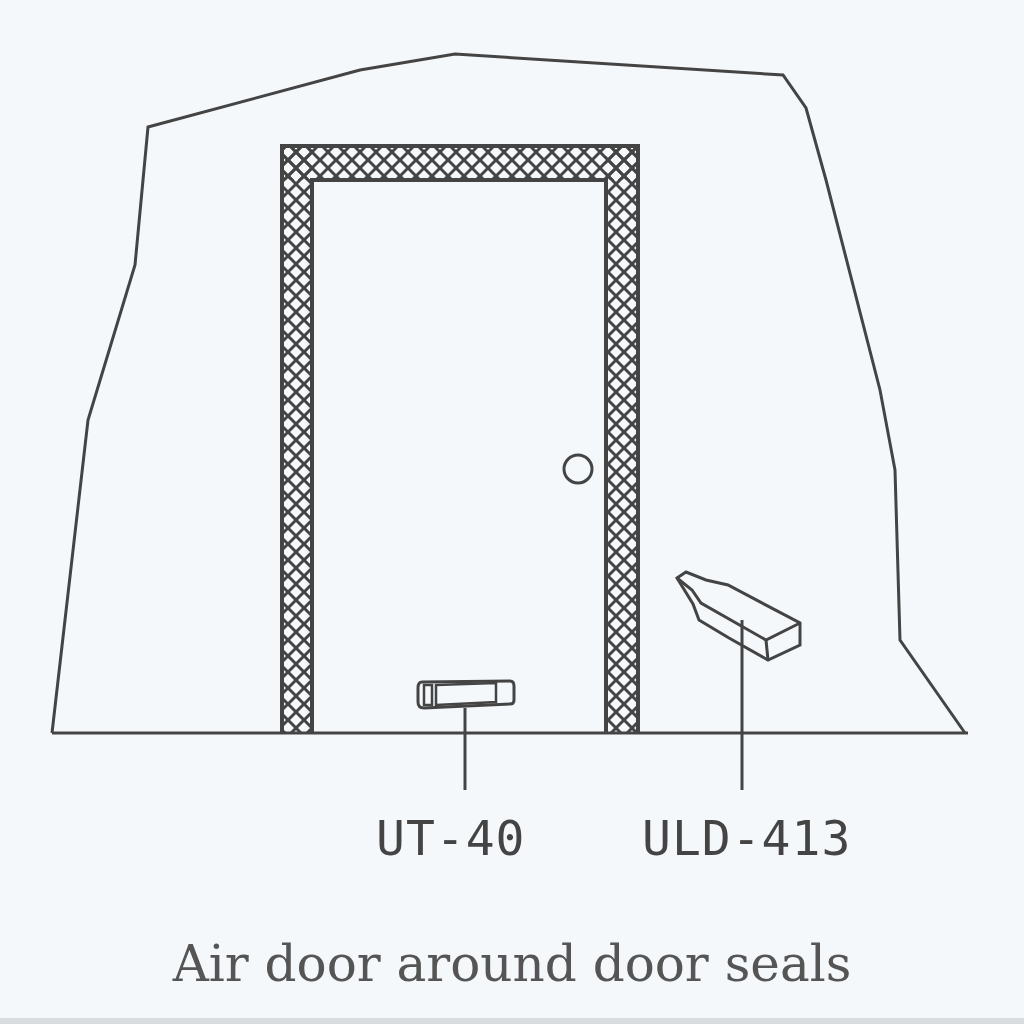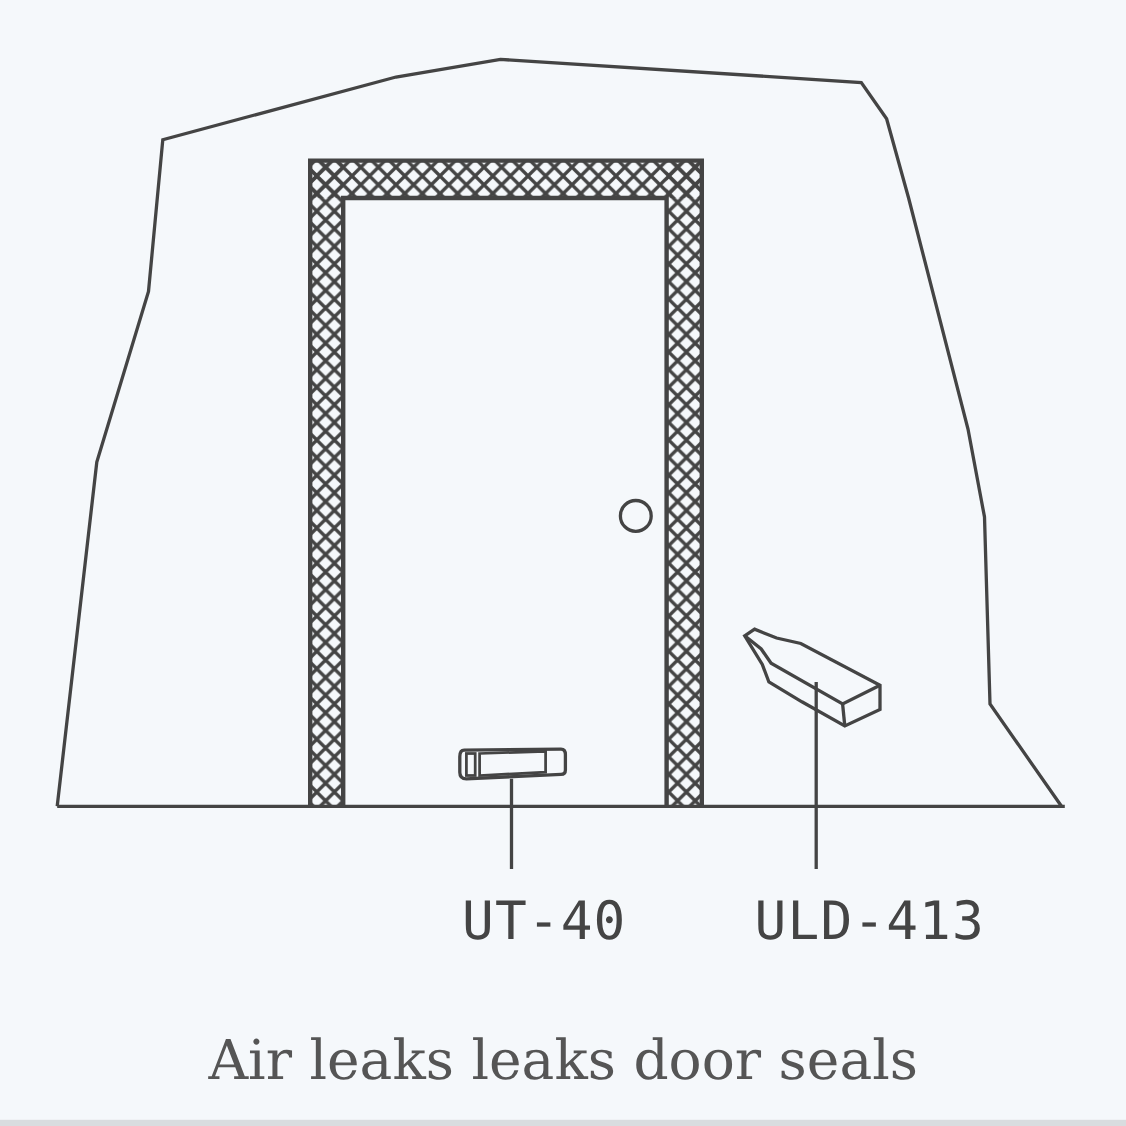--- a/index.html
+++ b/index.html
@@ -1,18 +1,18 @@
 <!DOCTYPE html>
 <html><head>
 <meta charset="utf-8">
 <style>
   html, body { margin:0; padding:0; }
   body { width:1024px; height:1024px; background:#f5f8fb; position:relative; overflow:hidden; }
   svg.diagram { position:absolute; left:0; top:0; }
-  .lbl { position:absolute; font-family:"DejaVu Sans Mono","Liberation Mono",monospace; font-size:48px; color:#444; letter-spacing:1px;margin-left:44px; }
+  .lbl { position:absolute; font-family:"DejaVu Sans Mono","Liberation Mono",monospace; font-size:48px; color:#444; letter-spacing:1px; }
   .caption { position:absolute; left:0; width:1024px; top:935px; text-align:center; font-family:"DejaVu Serif","Liberation Serif",serif; font-size:50px; color:#555; }
   .bottom-bar { position:absolute; left:0; bottom:0; width:1024px; height:6px; background:#d9dcdf; }
 </style>
 </head>
 <body>
 
 <svg class="diagram" width="1024" height="1024" viewBox="0 0 1024 1024">
   <defs>
     <pattern id="xhatch" width="16" height="16" patternUnits="userSpaceOnUse">
       <path d="M0,0 L16,16 M16,0 L0,16" stroke="#444" stroke-width="3"></path>
@@ -43,14 +43,14 @@
   <g>
     <path d="M677,578 L686,572 L706,580 L728,585 L800,623 L800,645 L768,660 L729,638 L699,620 L693,604 Z" fill="none" stroke="#444" stroke-width="3"></path>
     <path d="M677,578 L692,590 L701,603 L766,640 L800,623" fill="none" stroke="#444" stroke-width="3"></path>
     <line x1="766" y1="640" x2="768" y2="660" stroke="#444" stroke-width="3"></line>
     <line x1="742" y1="620" x2="742" y2="790" stroke="#444" stroke-width="3"></line>
   </g>
 </svg>
 
 <div class="lbl" style="left:376px; top:810px;">UT-40</div>
 <div class="lbl" style="left:642px; top:810px;">ULD-413</div>
-<div class="caption">Air leaks leaks door seals</div>
+<div class="caption">Air door around door seals</div>
 <div class="bottom-bar"></div>
 
 </body></html>

